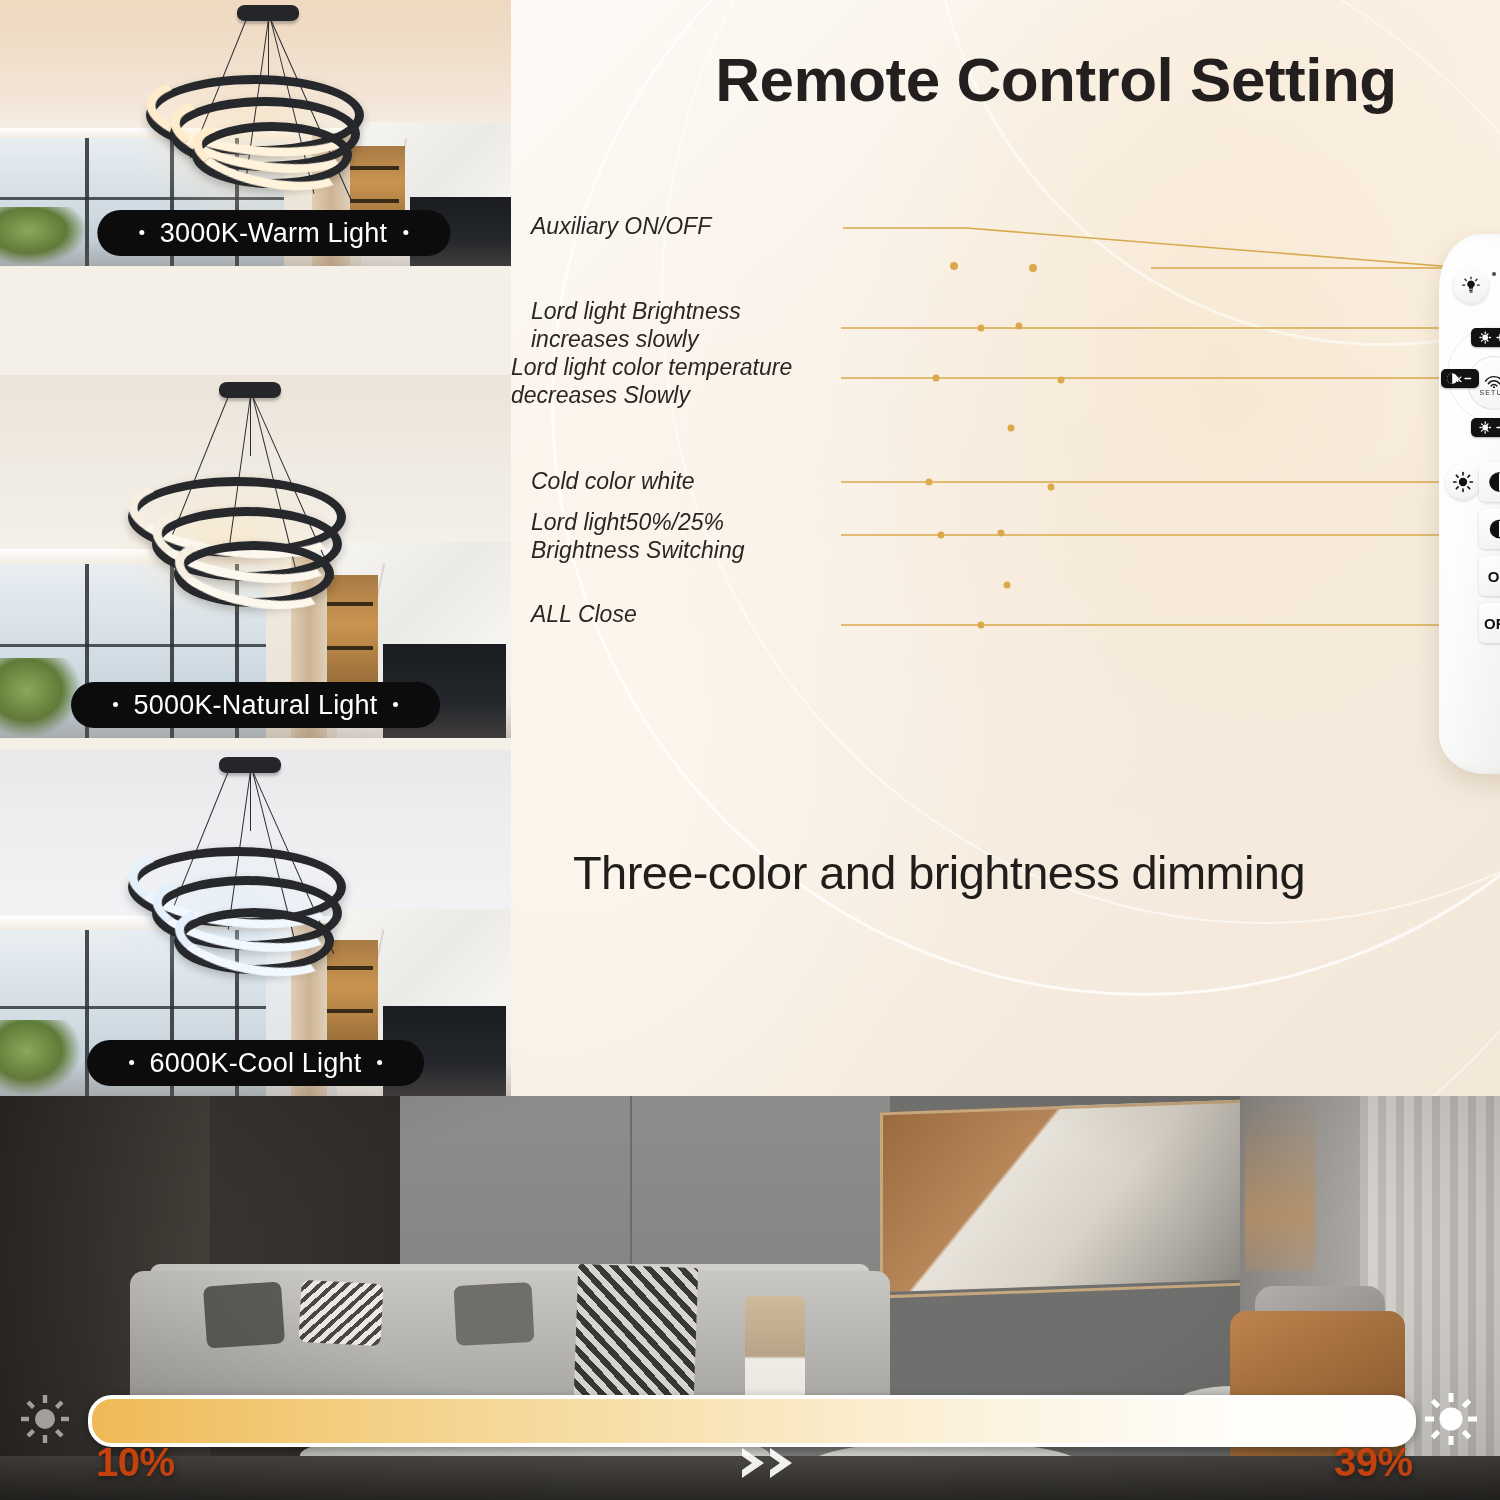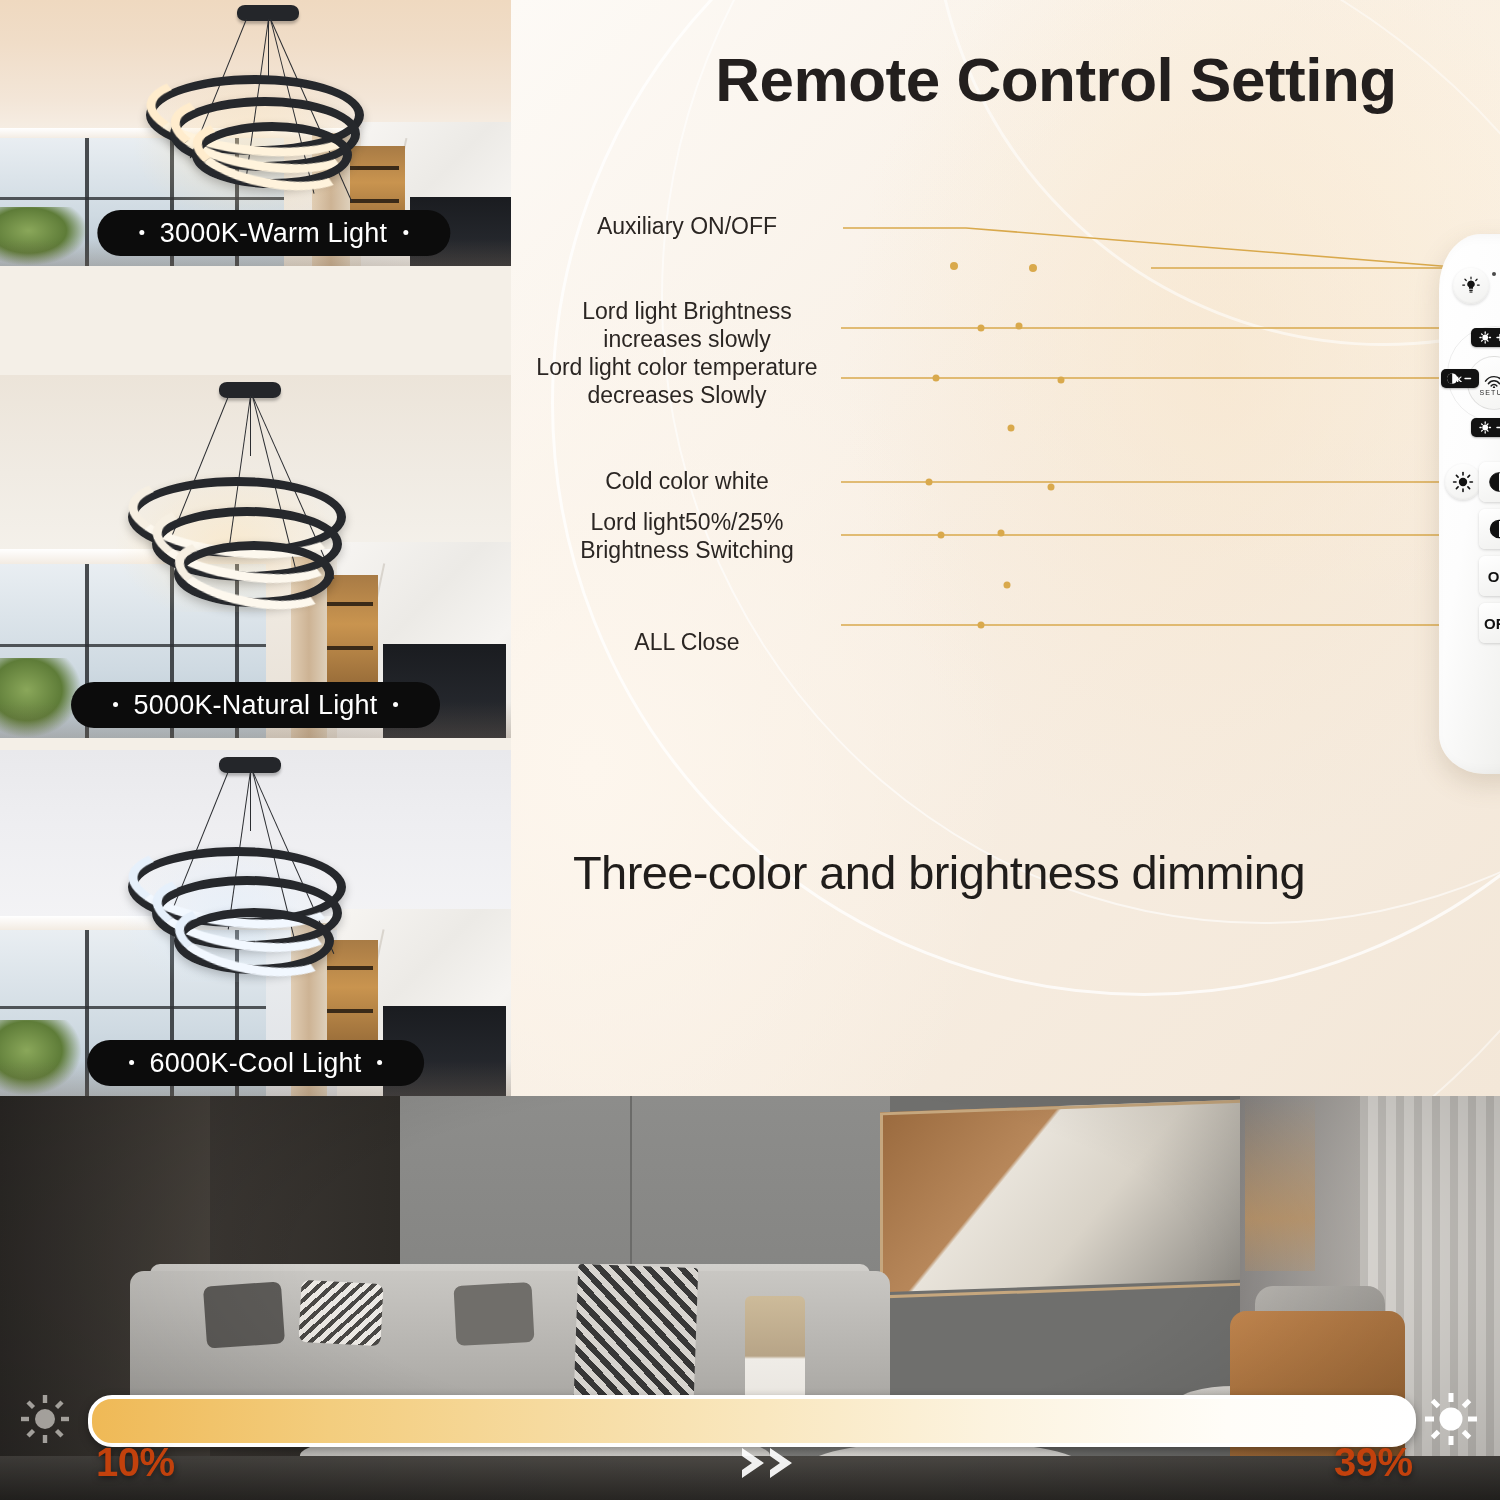--- a/index.html
+++ b/index.html
@@ -142,21 +142,21 @@
   .b-contrast{left:40px;top:275px;width:40px;height:40px;}
   .b-on{left:40px;top:322px;width:40px;height:40px;font-size:15px;}
   .b-off{left:40px;top:369px;width:40px;height:40px;font-size:15px;}
 
   .setup-label{font-size:7px;letter-spacing:1.1px;color:#2a2a2a;margin-top:1px;}
 
   
   .callout-svg{position:absolute;left:0;top:0;width:989px;height:1096px;pointer-events:none;}
   .lbl{position:absolute;font-size:23px;line-height:1.22;color:#2b2623;
      font-family:"Liberation Sans",sans-serif;}
-  .lbl.r{text-align:center;}
+  .lbl.r{text-align:left;font-style:italic;}
 
   
   .sub-title{position:absolute;left:62px;top:845px;width:910px;
      font-size:47px;color:#201d1b;font-weight:400;letter-spacing:-.6px;}
   .sub-body{position:absolute;left:62px;top:915px;width:900px;
      font-size:34px;line-height:1.42;color:#211e1c;letter-spacing:-.3px;}
   .sub-body .not{color:#d31414;}
 
   
   .bottom{position:absolute;left:0;top:1096px;width:1500px;height:404px;overflow:hidden;
@@ -372,21 +372,21 @@
     </svg>
 
     <div class="lbl r" style="left:20px;top:212px;width:312px;">Auxiliary ON/OFF</div>
     <div class="lbl r" style="left:20px;top:297px;width:312px;white-space:pre-line;">Lord light Brightness
 increases slowly</div>
     <div class="lbl r" style="left:0px;top:353px;width:332px;white-space:pre-line;">Lord light color temperature
 decreases Slowly</div>
     <div class="lbl r" style="left:20px;top:467px;width:312px;">Cold color white</div>
     <div class="lbl r" style="left:20px;top:508px;width:312px;white-space:pre-line;">Lord light50%/25%
 Brightness Switching</div>
-    <div class="lbl r" style="left:20px;top:628px;width:312px;">ALL Close</div>
+    <div class="lbl r" style="left:20px;top:600px;width:312px;">ALL Close</div>
 
     <div class="remote">
       <div class="body"></div>
       <div class="topcircle"></div>
       <div class="led"></div>
 
       <div class="btn btn-round b-bulb">
         <svg width="22" height="22" viewBox="0 0 24 24">
           <path d="M12 6a4 4 0 0 0-2.2 7.4V15h4.4v-1.6A4 4 0 0 0 12 6z" fill="#141414"></path>
           <rect x="10.1" y="16" width="3.8" height="1.4" fill="#141414"></rect>

